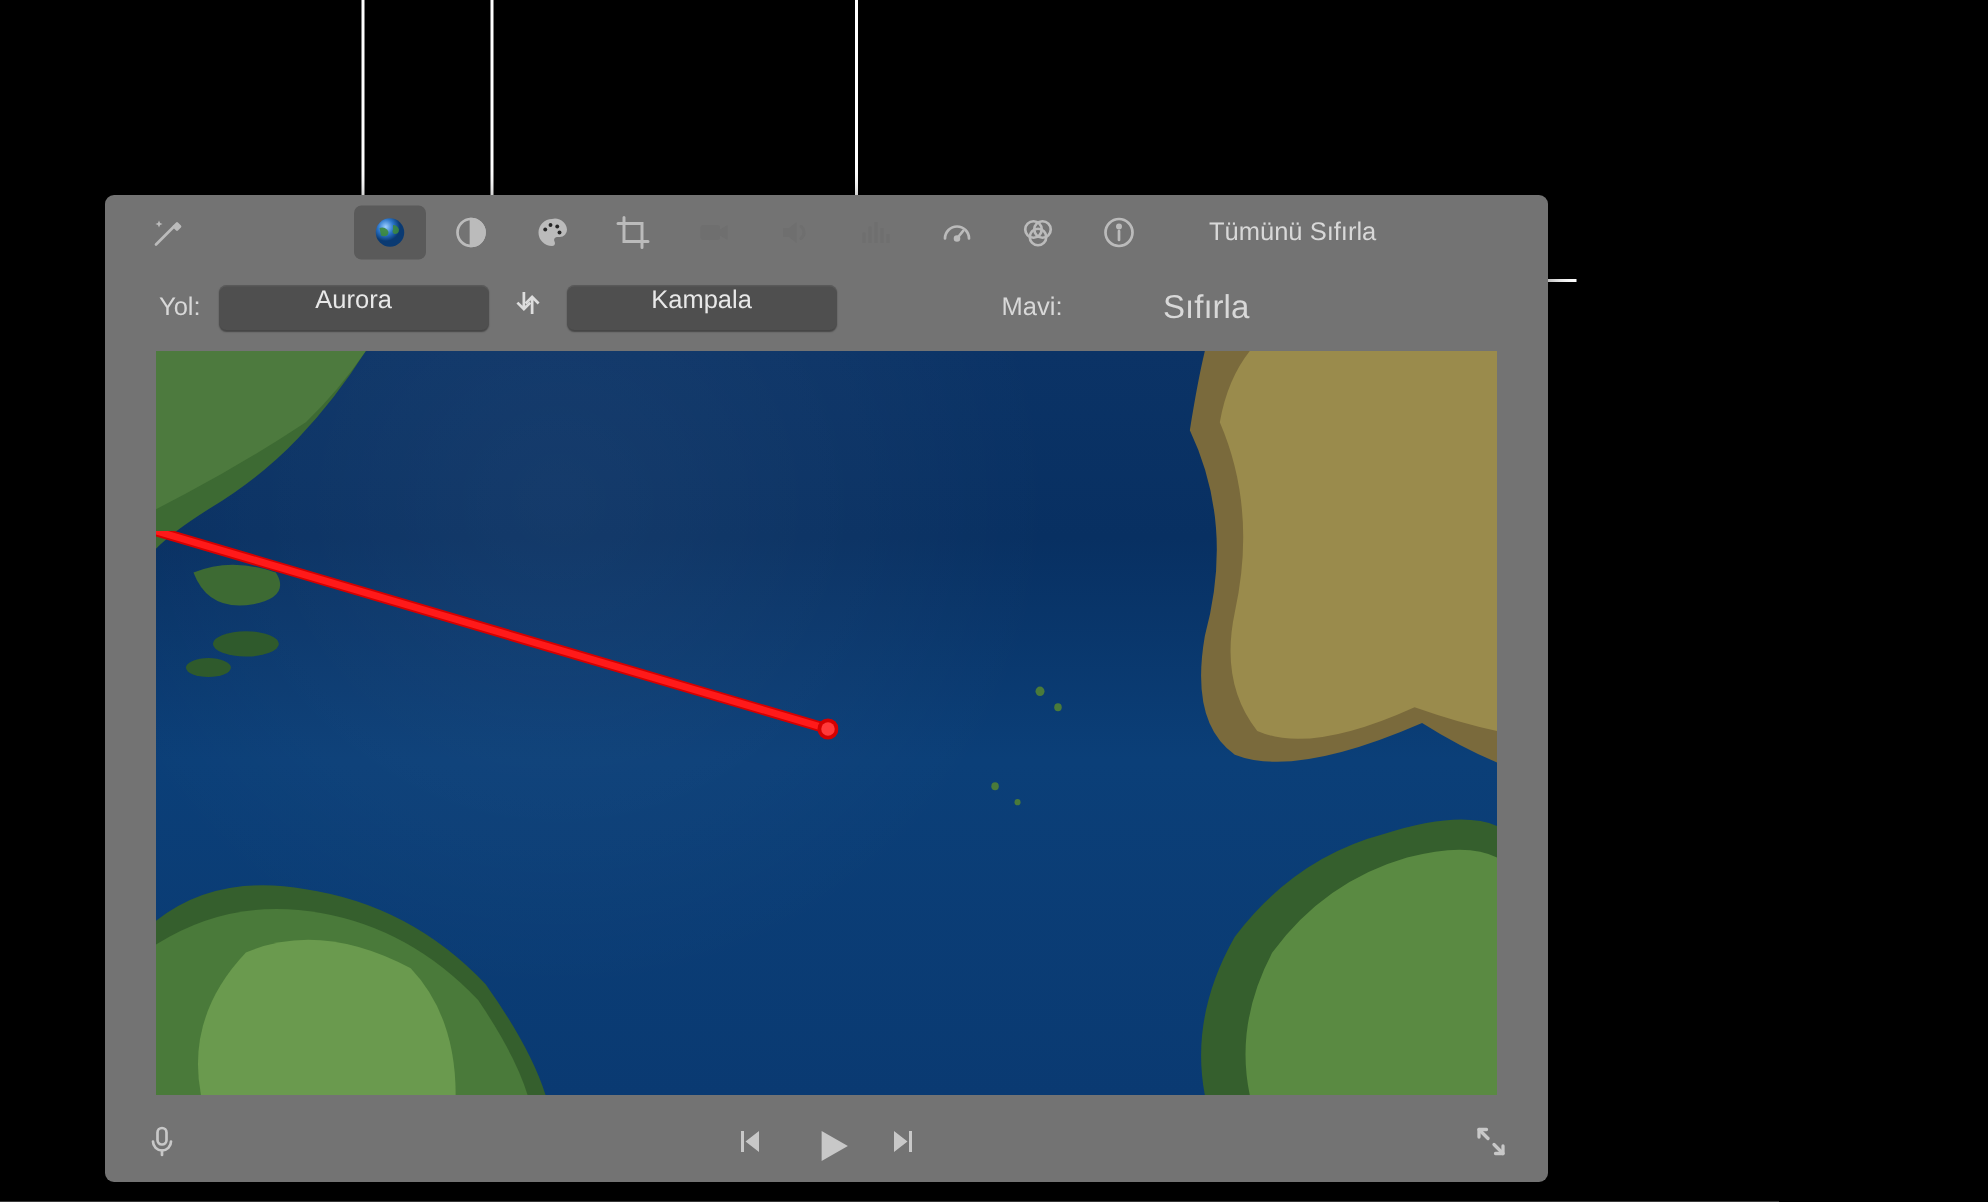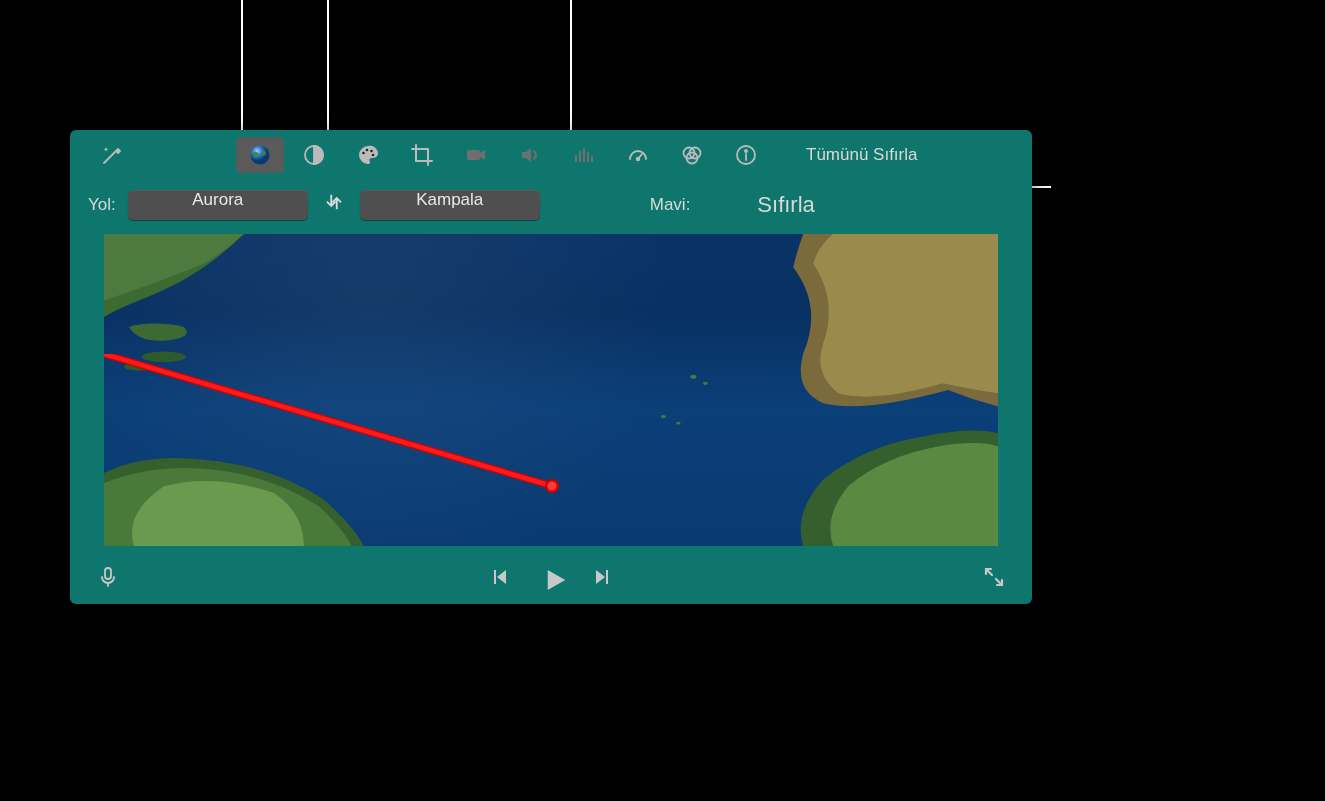--- a/index.html
+++ b/index.html
@@ -23,22 +23,22 @@
     position: absolute;
     height: 2px;
     background: #fff;
   }
 
   .panel {
     position: absolute;
     left: 70px;
     top: 130px;
     width: 962px;
-    height: 474px;
-    background: #0f766e;
+    height: 658px;
+    background: #737373;
     border-radius: 6px;
     box-shadow: 0 4px 20px rgba(0,0,0,0.5);
     display: flex;
     flex-direction: column;
   }
 
   .toolbar {
     height: 50px;
     display: flex;
     align-items: center;
@@ -61,21 +61,21 @@
   .reset-all {
     margin-left: 30px;
     font-size: 17px;
     color: #d8d8d8;
   }
 
   .controls-row {
     height: 50px;
     display: flex;
     align-items: center;
-    padding: 0 18px;
+    padding: 0 36px;
     gap: 10px;
   }
   .lbl {
     font-size: 17px;
     color: #d8d8d8;
     margin-right: 2px;
   }
   .btn {
     background: #4f4f4f;
     border: none;

